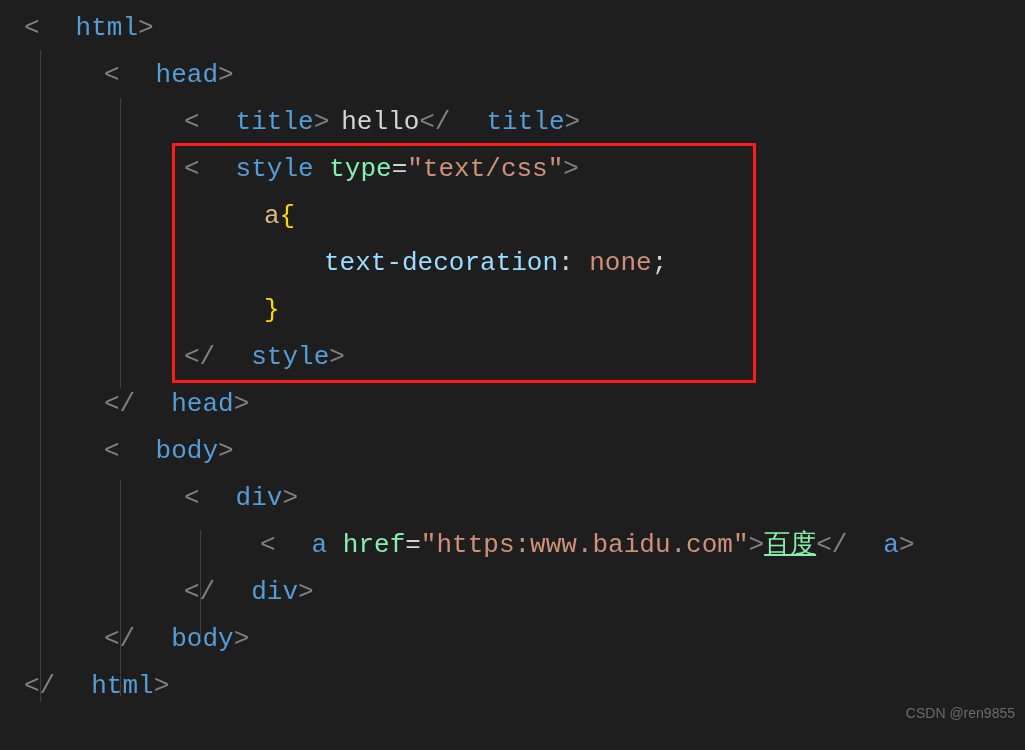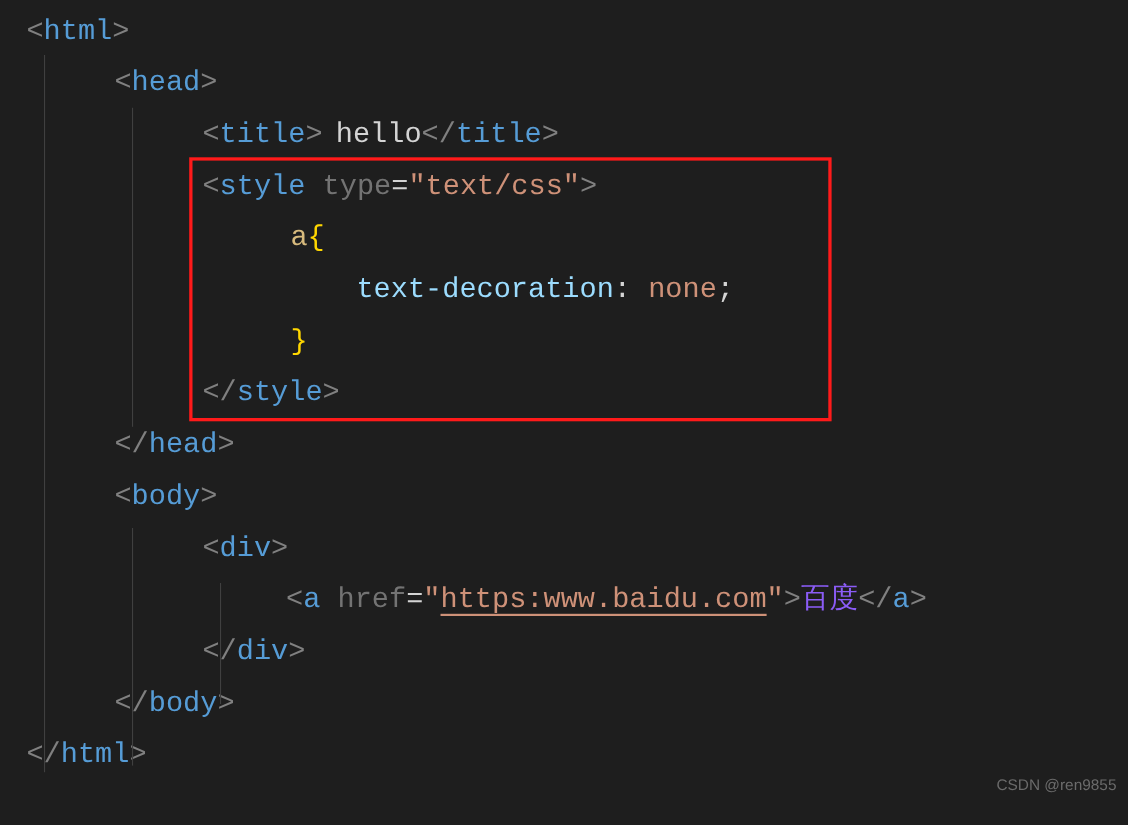--- a/index.html
+++ b/index.html
@@ -38,33 +38,33 @@
   .guide {
     position: absolute;
     width: 1px;
     background: #404040;
     top: 0;
     bottom: 0;
     z-index: 0;
   }
 
   .bracket-gray { color: #808080; }
-  .tag-blue { color: #569cd6; }
-  .attr-name { color: #737373; }
+  .tag-blue { color: #569cd6; margin-left: 36px; }
+  .attr-name { color: #86efac; }
   .attr-eq { color: #d4d4d4; }
   .attr-string { color: #ce9178; }
   .text-white { color: #d4d4d4; margin-left: 12px; }
   .curly { color: #ffd700; }
   .selector { color: #d7ba7d; }
   .property { color: #9cdcfe; }
   .colon { color: #d4d4d4; }
   .value { color: #ce9178; }
   .semicolon { color: #d4d4d4; }
-  .underline { text-decoration: underline; text-decoration-color: #ce9178; text-underline-offset: 6px; text-decoration-thickness: 2px;}
-  .chinese { color: #8b5cf6; }
+  .underline { text-decoration-color: #ce9178; text-underline-offset: 6px; text-decoration-thickness: 2px;}
+  .chinese { color: #86efac; text-decoration: underline; }
 
   .highlight-box {
     position: absolute;
     border: 3px solid #ff1a1a;
     z-index: 5;
     pointer-events: none;
   }
 
   .watermark {
     position: absolute;

